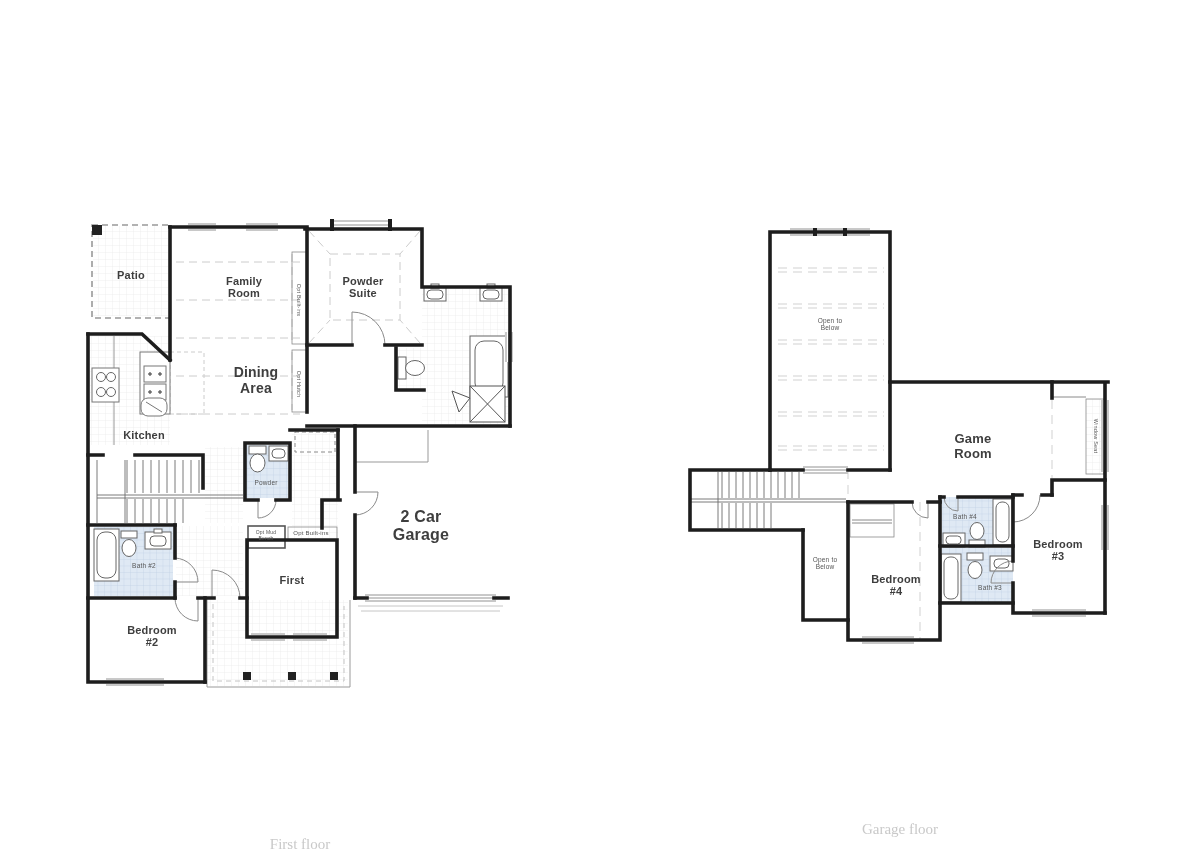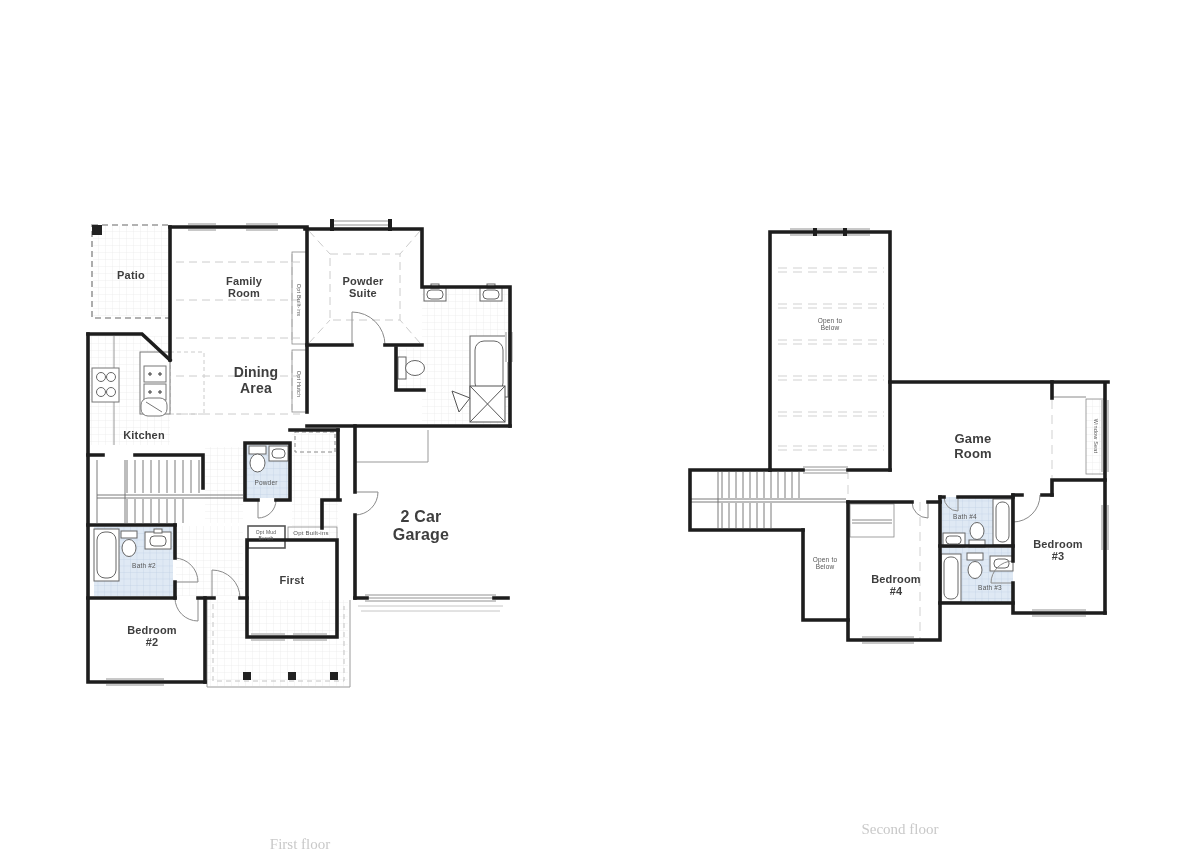--- a/index.html
+++ b/index.html
@@ -334,15 +334,15 @@
 Below</div>
       <div class="plan-label big" style="left: 896px; top: 585px; font-size: 11px;">Bedroom
 #4</div>
       <div class="plan-label small" style="left: 965px; top: 517px; font-size: 6.5px;">Bath #4</div>
       <div class="plan-label small" style="left: 990px; top: 588px; font-size: 6.5px;">Bath #3</div>
       <div class="plan-label big" style="left: 1058px; top: 550px; font-size: 11px;">Bedroom
 #3</div>
     </div>
 
   <div class="caption first">First floor</div>
-  <div class="caption second">Second floor</div>
+  <div class="caption second">Garage floor</div>
 
 </div>
 
 </body></html>

